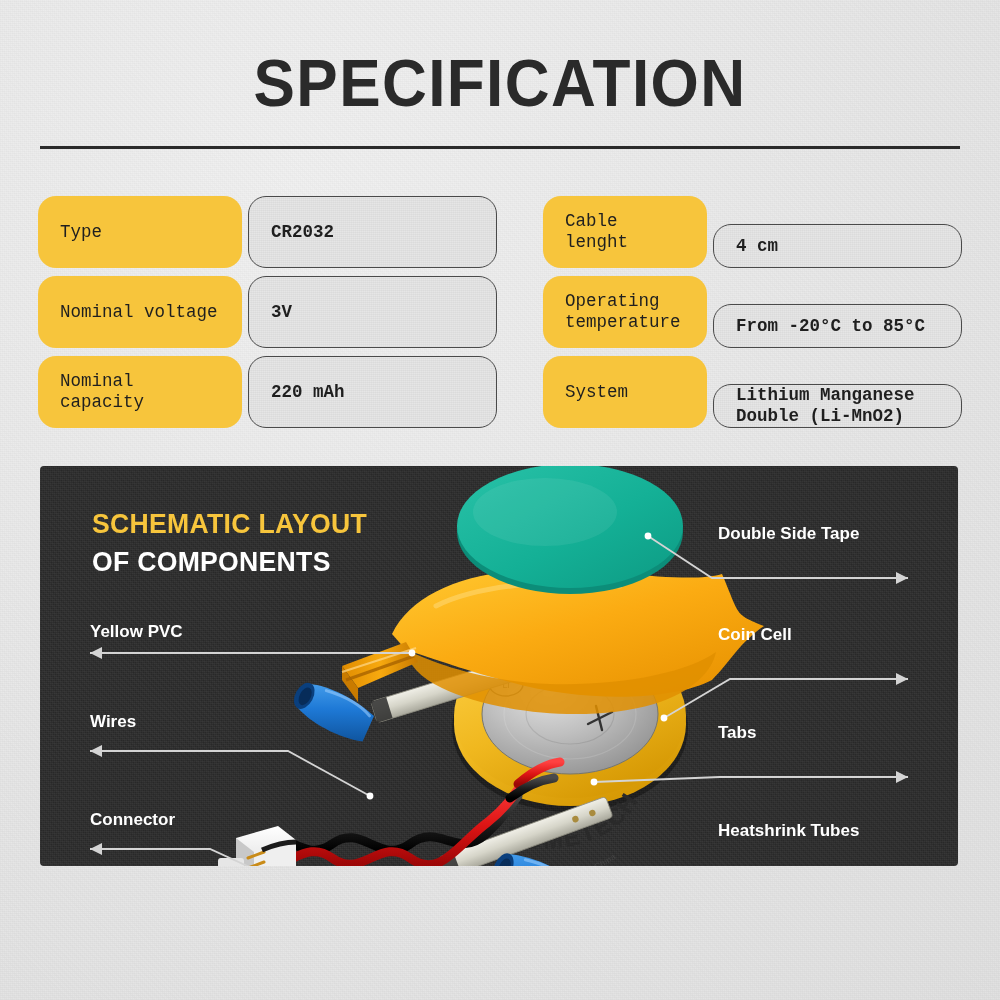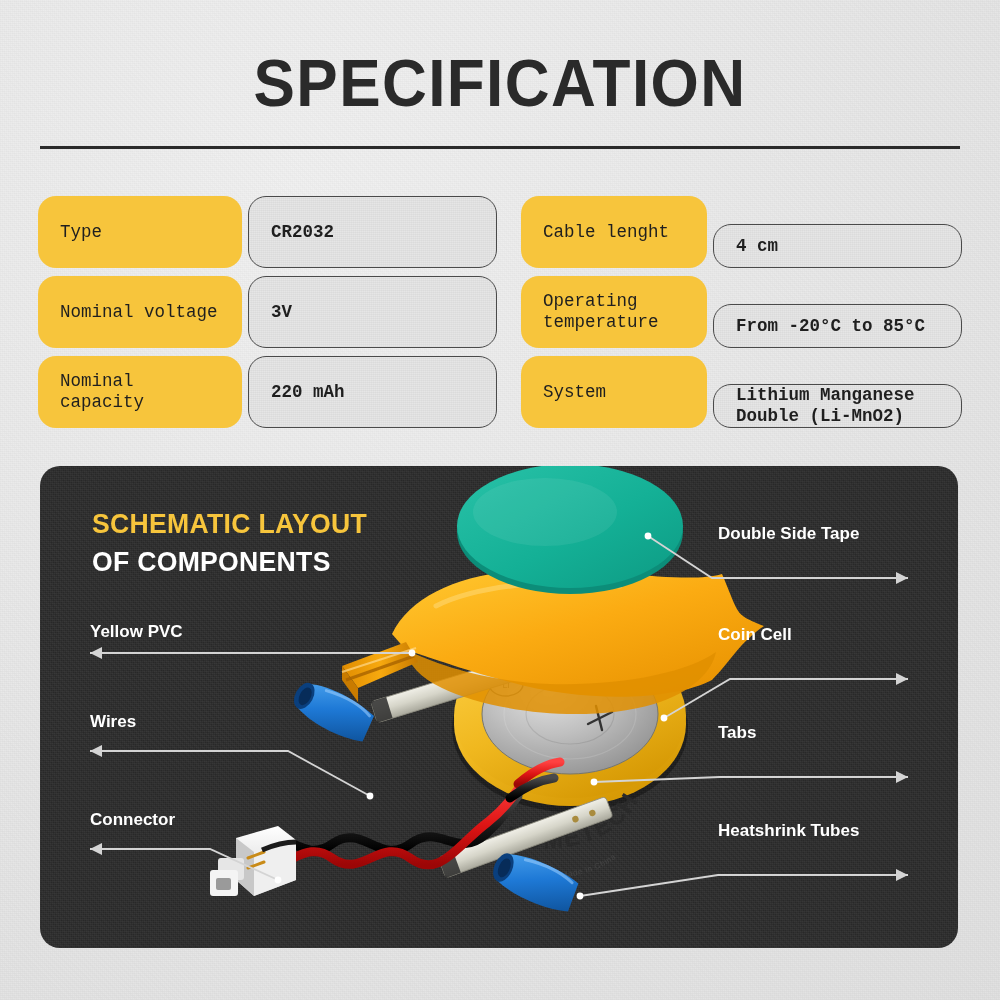--- a/index.html
+++ b/index.html
@@ -88,31 +88,31 @@
   }
   .cell.value {
     background:
       repeating-linear-gradient(0deg, rgba(0,0,0,.025) 0 1px, rgba(255,255,255,.03) 1px 2px),
       repeating-linear-gradient(90deg, rgba(0,0,0,.02) 0 1px, rgba(255,255,255,.025) 1px 2px),
       #e4e4e4;
     border: 1.4px solid #4a4a4a;
     font-weight: 700;
   }
   
-  .spec-grid > :nth-child(4n+3) { margin-left: 18px; }
+  .spec-grid > :nth-child(4n+3) { margin-left: 40px; }
   .spec-grid > :nth-child(4n+4) { margin-left: 0; margin-top: 28px; }
 
   
   .panel {
     position: absolute;
     left: 40px;
     top: 466px;
     width: 918px;
-    height: 482px;
-    border-radius: 20px;
+    height: 400px;
+    border-radius: 4px;
     background: #2c2c2c;
     overflow: hidden;
   }
   .panel::before {
     content: "";
     position: absolute;
     inset: 0;
     pointer-events: none;
     opacity: .6;
     background-image:

